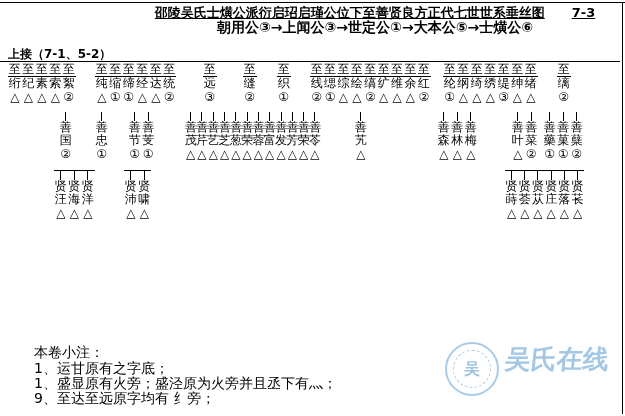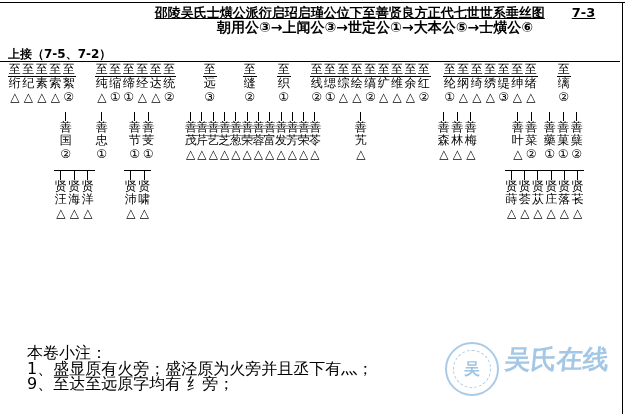--- a/index.html
+++ b/index.html
@@ -16,21 +16,21 @@
   .cont{position:absolute;left:8px;top:46px;font-size:12px;font-weight:bold;white-space:nowrap;}
   .gen-group{position:absolute;display:flex;}
   .gen-group.bracket{border-top:1px solid #000;}
   .col{display:flex;flex-direction:column;align-items:center;font-size:12px;line-height:13px;}
   .tickbox{height:9px;width:100%;}
   .tickbox i{display:block;width:1px;height:9px;background:#000;margin:0 auto;}
   .prefix{width:100%;text-align:center;}
   .prefix.u{border-bottom:1px solid #000;}
   .pname{white-space:nowrap;}
   .marker{font-size:12px;line-height:15px;}
-  .notes{position:absolute;left:27px;top:345px;font-size:16px;line-height:15px;white-space:nowrap;}
+  .notes{position:absolute;left:34px;top:345px;font-size:14px;line-height:15px;white-space:nowrap;}
   .notes .nh{margin-bottom:1px;}
   .wm{position:absolute;left:445px;top:340px;width:175px;height:66px;color:#9ec4e2;}
   .wm-seal{position:absolute;left:0;top:2px;width:50px;height:50px;border:2px solid #a9cbe7;
            border-radius:50%;display:flex;align-items:center;justify-content:center;}
   .wm-seal .inner{width:36px;height:36px;border:1px dashed #a9cbe7;border-radius:50%;
            display:flex;align-items:center;justify-content:center;font-size:16px;font-weight:bold;}
   .wm-brand{position:absolute;left:60px;top:2px;font-size:26px;font-weight:bold;
             transform:skewX(-6deg);white-space:nowrap;color:#a3c7e4;}
   .wm-url{position:absolute;left:63px;top:38px;font-size:11px;font-weight:bold;
           letter-spacing:1px;color:#8fbbdd;white-space:nowrap;}
@@ -41,21 +41,21 @@
 <div class="screen">
 
   <div class="hline" style="top:2px;left:0;width:625px;"></div>
   <div class="vline" style="top:2px;left:622px;height:412px;"></div>
 
   <div class="titleblock">
     <div class="t1"><span class="u">邵陵吴氏士熿公派衍启玿启瑾公位下至善贤良方正代七世世系垂丝图</span><span class="pn">7-3</span></div>
     <div class="t2">朝用公③→上闻公③→世定公①→大本公⑤→士熿公⑥</div>
   </div>
 
-  <div class="cont">上接（7-5、7-2）</div>
+  <div class="cont">上接（7-1、5-2）</div>
 
   <div class="hline" style="top:61px;left:0;width:620px;"></div>
 
   <div id="tree">
       <div class="gen-group" style="left: 8px; top: 63px;">
         <div class="col" style="width: 13.5px;">
           <div class="prefix u">至</div>
           <div class="pname">绗</div>
           <div class="marker">△</div>
         </div>
@@ -532,20 +532,21 @@
           <div class="prefix">贤</div>
           <div class="pname">苌</div>
           <div class="marker">△</div>
         </div>
       </div>
     </div>
 
   <div class="notes">
     <div class="nh">本卷小注：</div>
     <div id="notes-items">
+        <div>1、运甘原有之字底；</div>
         <div>1、盛显原有火旁；盛泾原为火旁并且丞下有灬；</div>
         <div>9、至达至远原字均有 纟旁；</div>
       </div>
   </div>
 
   <div class="wm">
     <div class="wm-seal">
       <div class="inner">吴</div>
     </div>
     <div class="wm-brand">吴氏在线</div>

